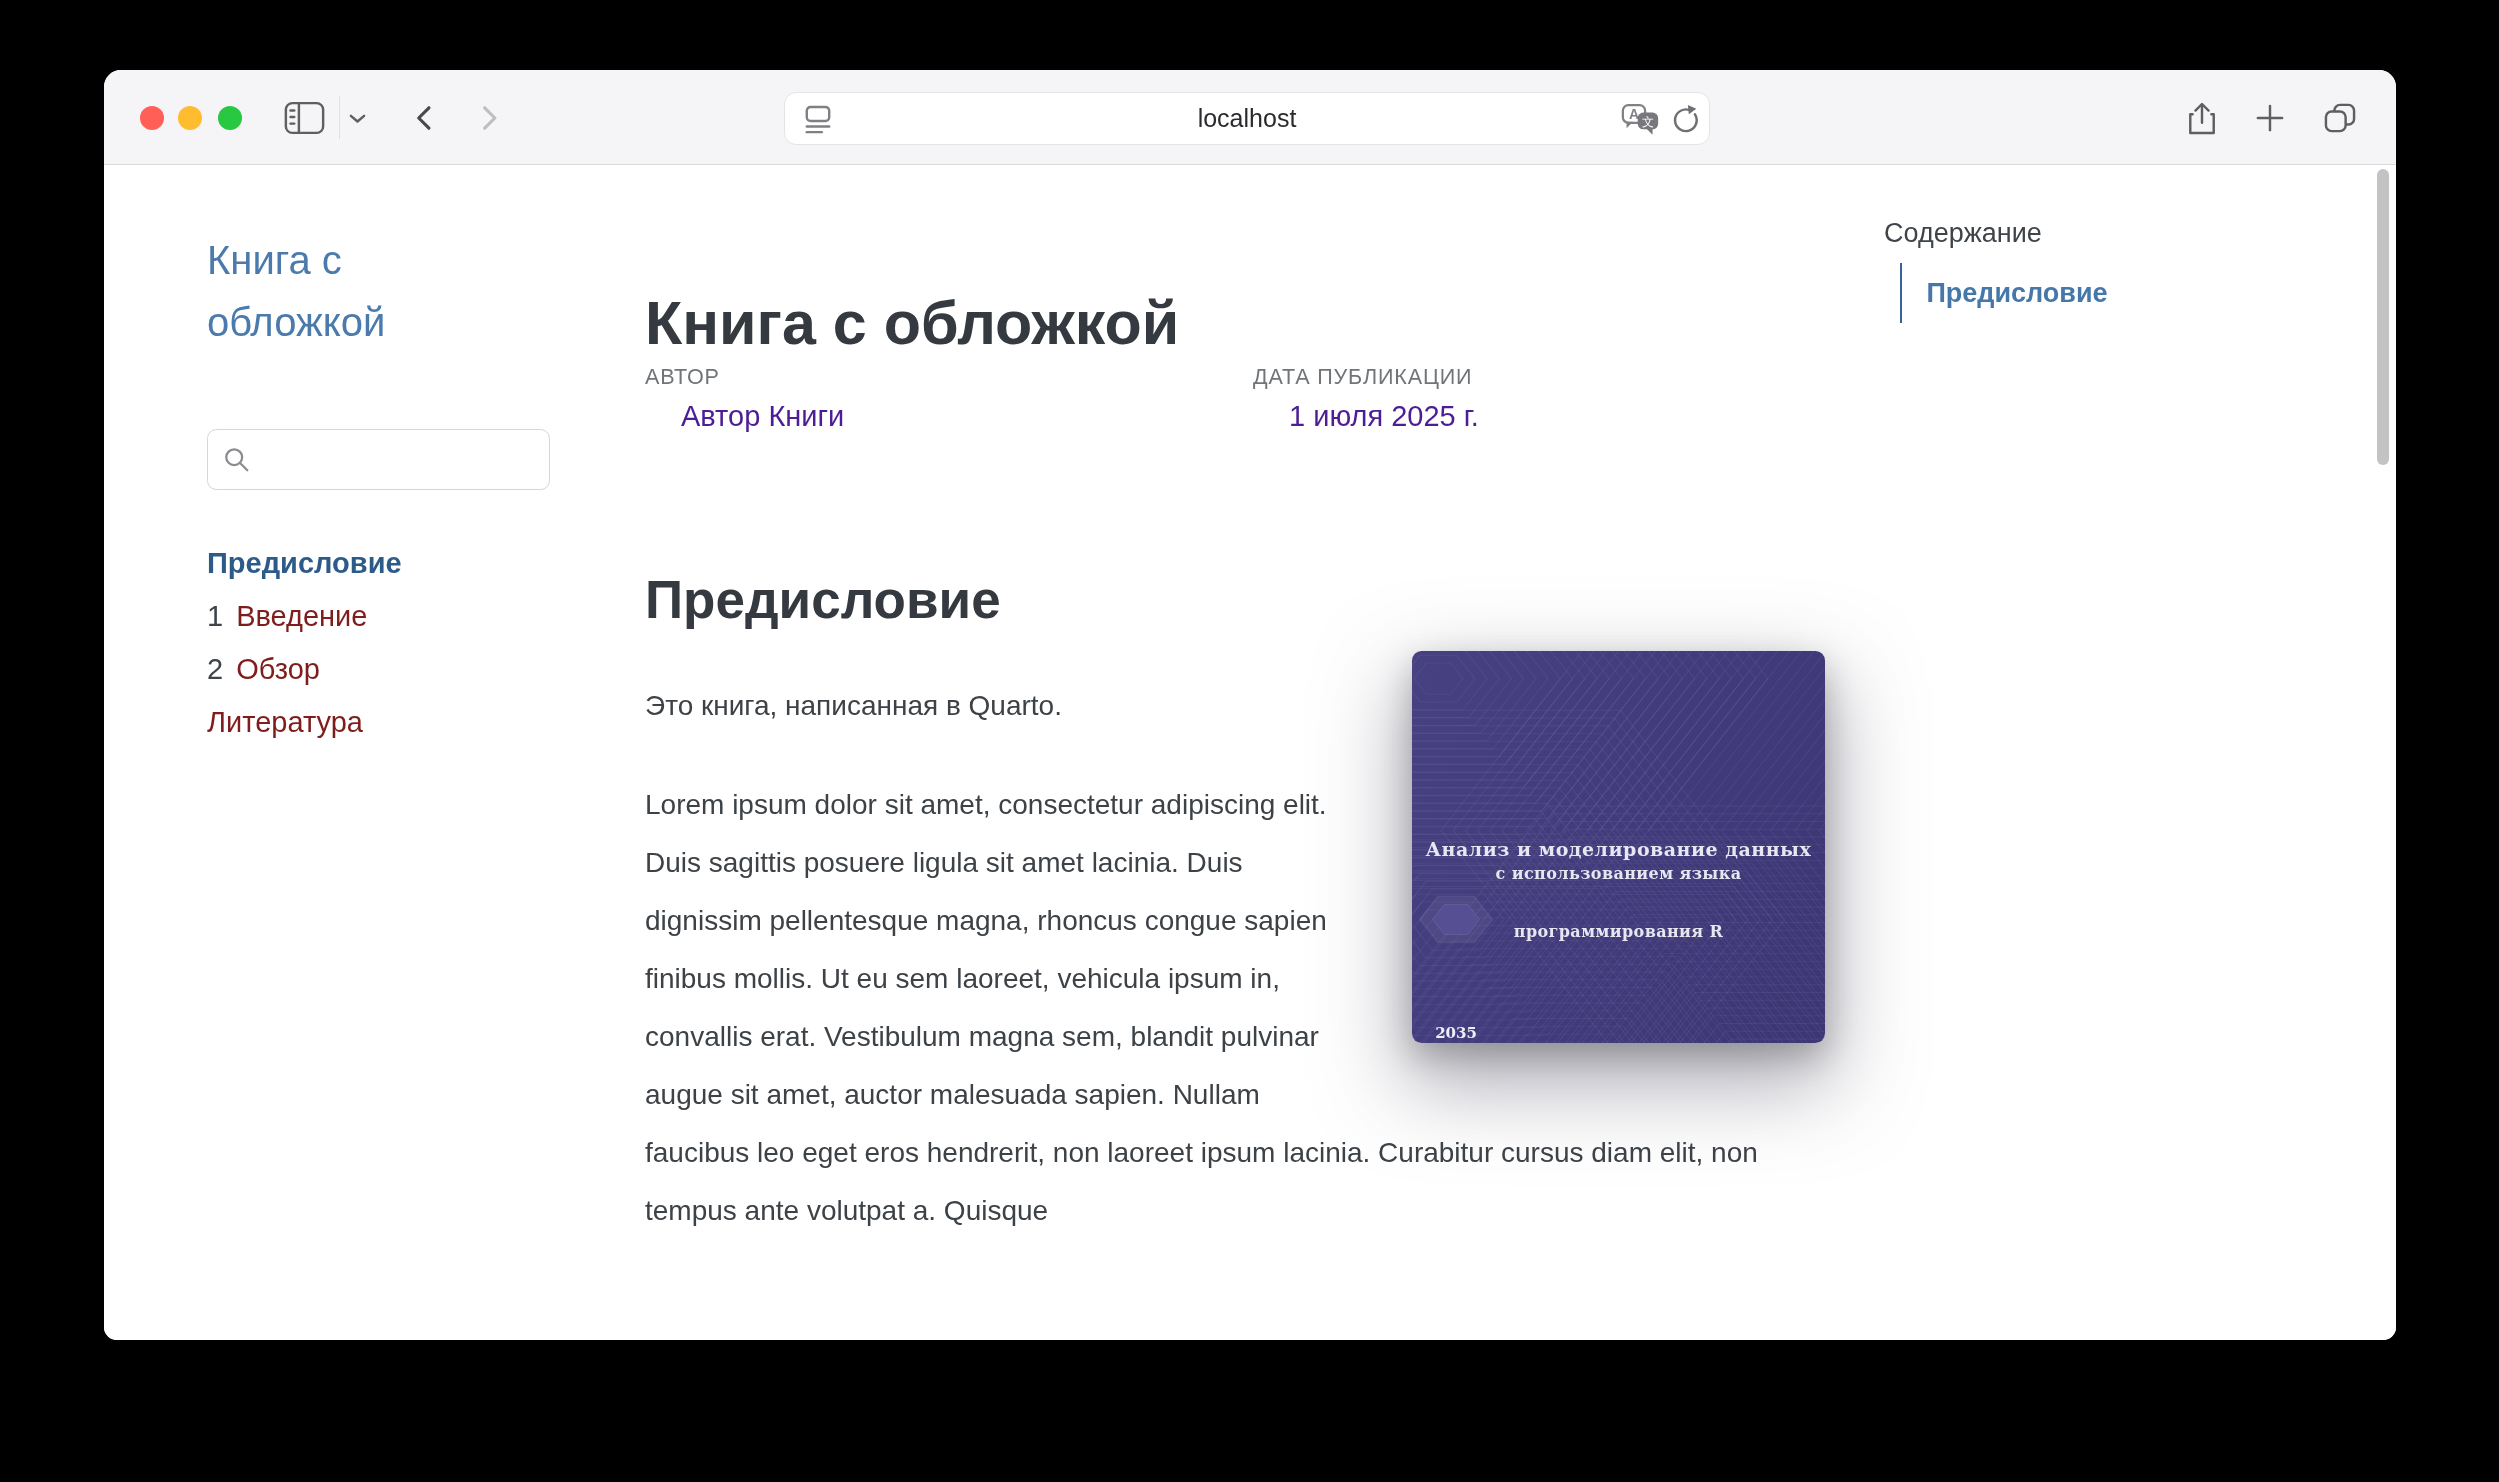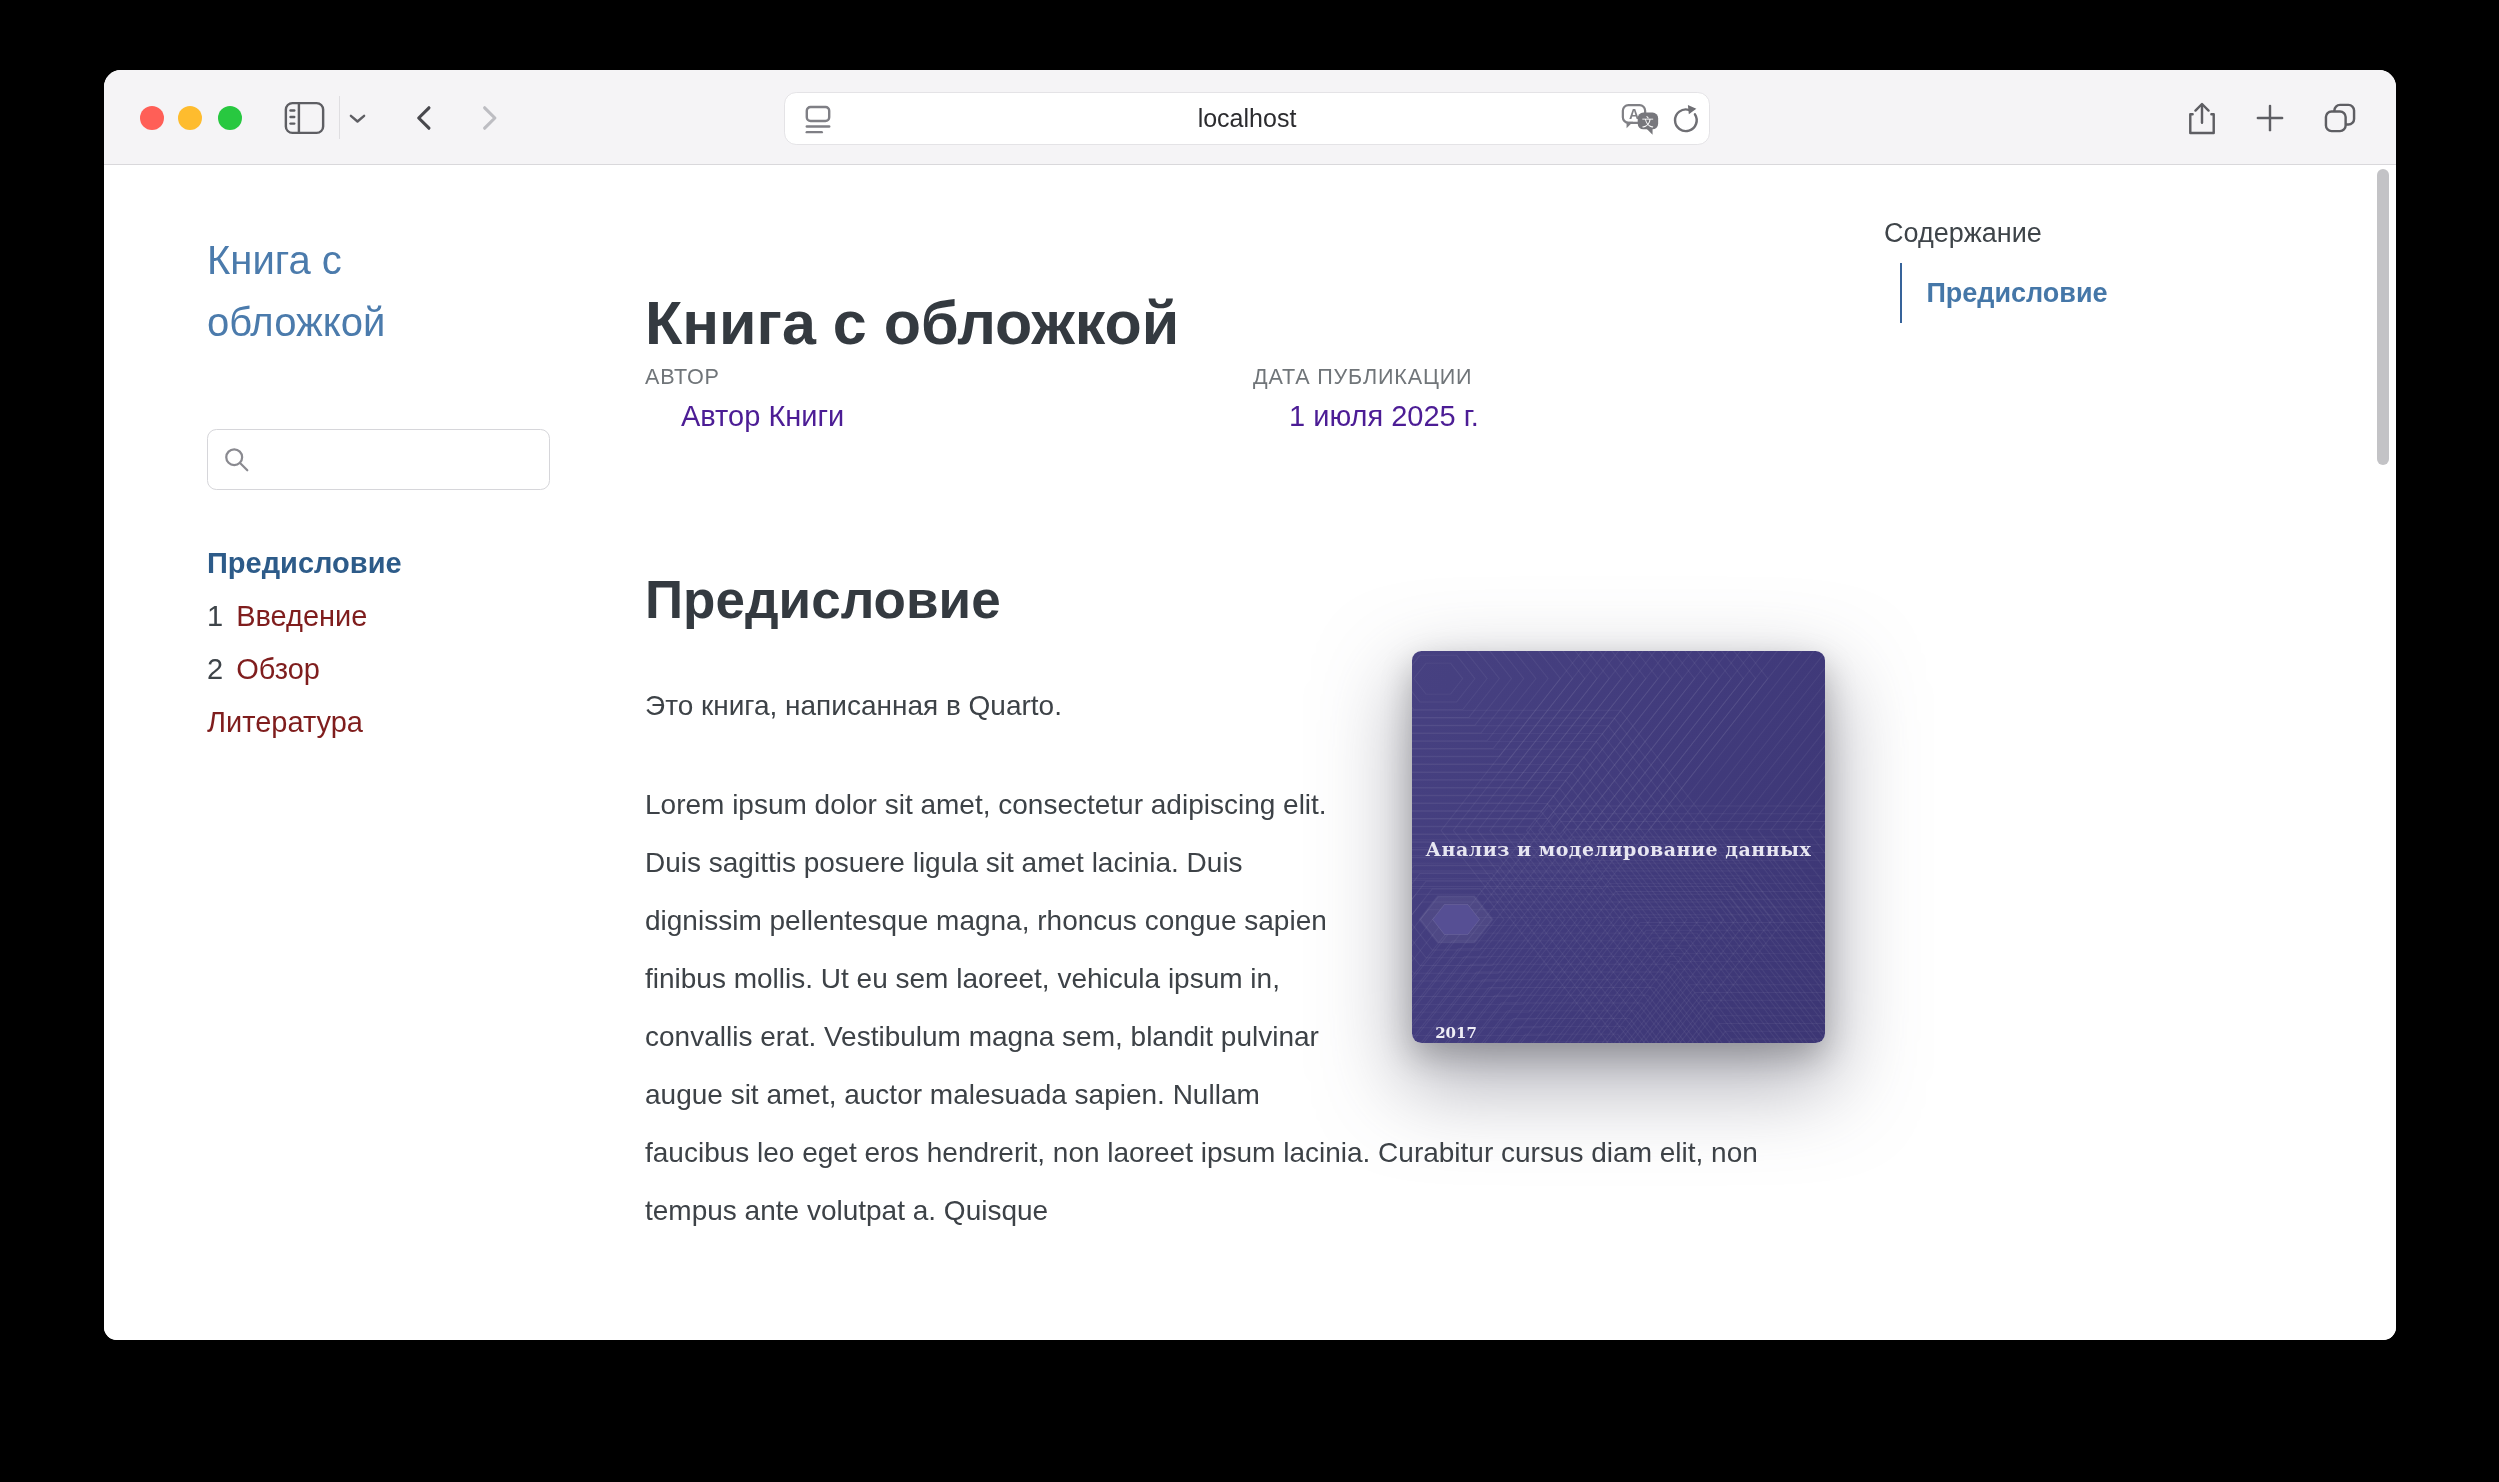--- a/index.html
+++ b/index.html
@@ -391,21 +391,22 @@
               <polygon points="969.0,700.0 694.5,1175.4 145.5,1175.4 -129.0,700.0 145.5,224.6 694.5,224.6"></polygon>
             </g>
           <g class="hexfill">
               <polygon points="87.0,389.0 67.0,423.6 27.0,423.6 7.0,389.0 27.0,354.4 67.0,354.4"></polygon>
             </g>
           <g class="hexbadge">
               <polygon points="72.0,389.0 59.5,410.7 34.5,410.7 22.0,389.0 34.5,367.3 59.5,367.3"></polygon>
             </g>
         </svg>
         <div class="cover-text cv-t1">Анализ и моделирование данных</div>
-        <div class="cv-year">2017</div>
+        <div class="cover-text cv-t2">с использованием языка программирования R</div>
+        <div class="cv-year">2035</div>
       </div>
       <p class="p1">Это книга, написанная в Quarto.</p>
       <p class="p2">Lorem ipsum dolor sit amet, consectetur adipiscing elit. Duis sagittis posuere ligula sit amet lacinia. Duis dignissim pellentesque magna, rhoncus congue sapien finibus mollis. Ut eu sem laoreet, vehicula ipsum in, convallis erat. Vestibulum magna sem, blandit pulvinar augue sit amet, auctor malesuada sapien. Nullam faucibus leo eget eros hendrerit, non laoreet ipsum lacinia. Curabitur cursus diam elit, non tempus ante volutpat a. Quisque</p>
     </div>
 
     <div class="toc-heading">Содержание</div>
     <div class="toc-item">
       <span>Предисловие</span>
     </div>
   </div>

